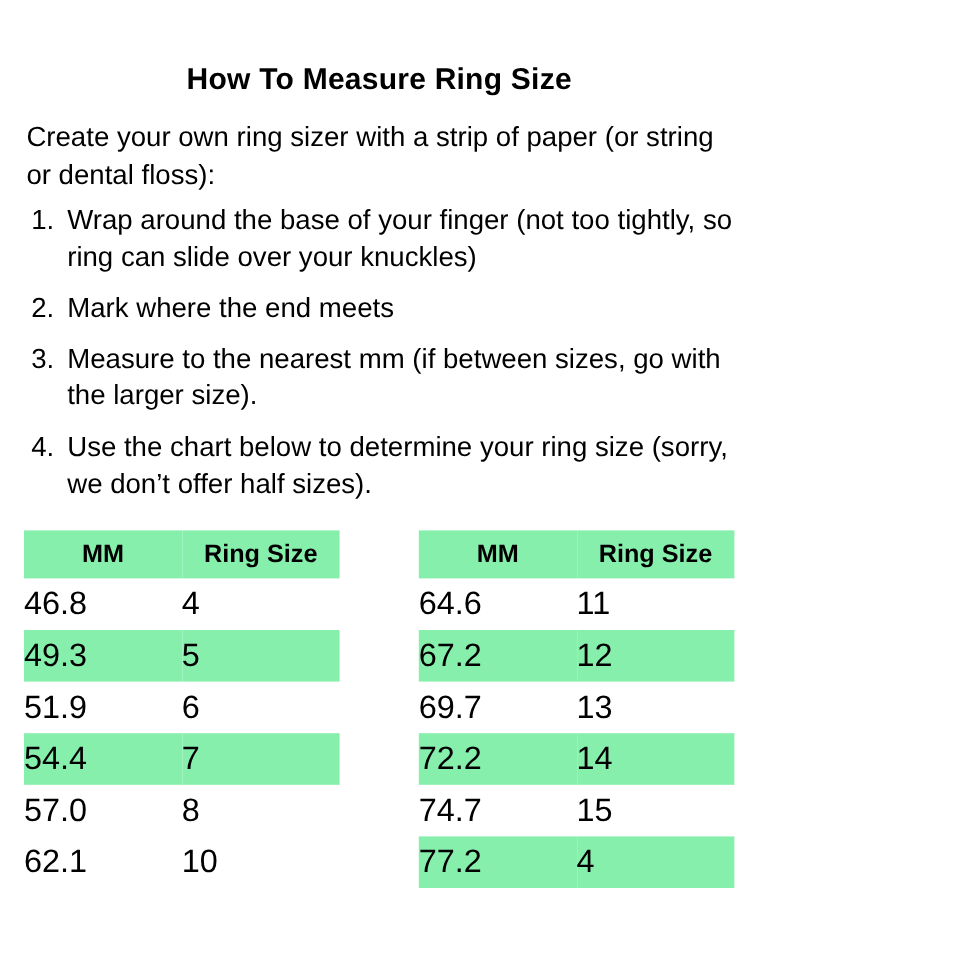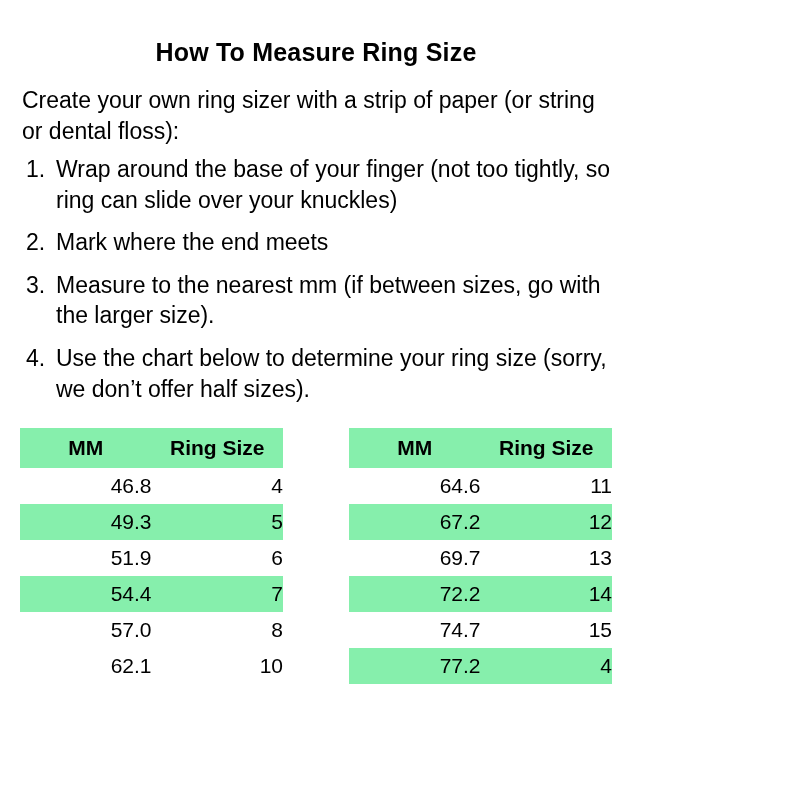--- a/index.html
+++ b/index.html
@@ -11,21 +11,21 @@
     height: 800px;
     background: #ffffff;
     font-family: "Liberation Sans", sans-serif;
     color: #000000;
     overflow: hidden;
   }
   .page {
     width: 632px;
     height: 800px;
     box-sizing: border-box;
-    padding: 38px 20px 0 20px;
+    padding: 52px 20px 0 20px;
     position: relative;
   }
   .title {
     text-align: center;
     font-size: 25px;
     font-weight: bold;
     letter-spacing: 0.2px;
     margin: 0 0 18px 0;
   }
   .intro {
@@ -65,22 +65,22 @@
     font-size: 21px;
   }
   table.size-table th {
     font-weight: bold;
     font-size: 21px;
     padding: 8px 0 8px 0;
     text-align: center;
   }
   table.size-table td {
     padding: 6px 0 6px 0;
-    text-align: right;
-    font-size: 21px;
+    text-align: left;
+    font-size: 27px;
   }
   table.size-table thead tr,
   table.size-table tbody tr.alt {
     background: #86efac;
   }
   table.size-table td.mm,
   table.size-table th.mm {
     width: 50%;
   }
   table.size-table td.sz,

